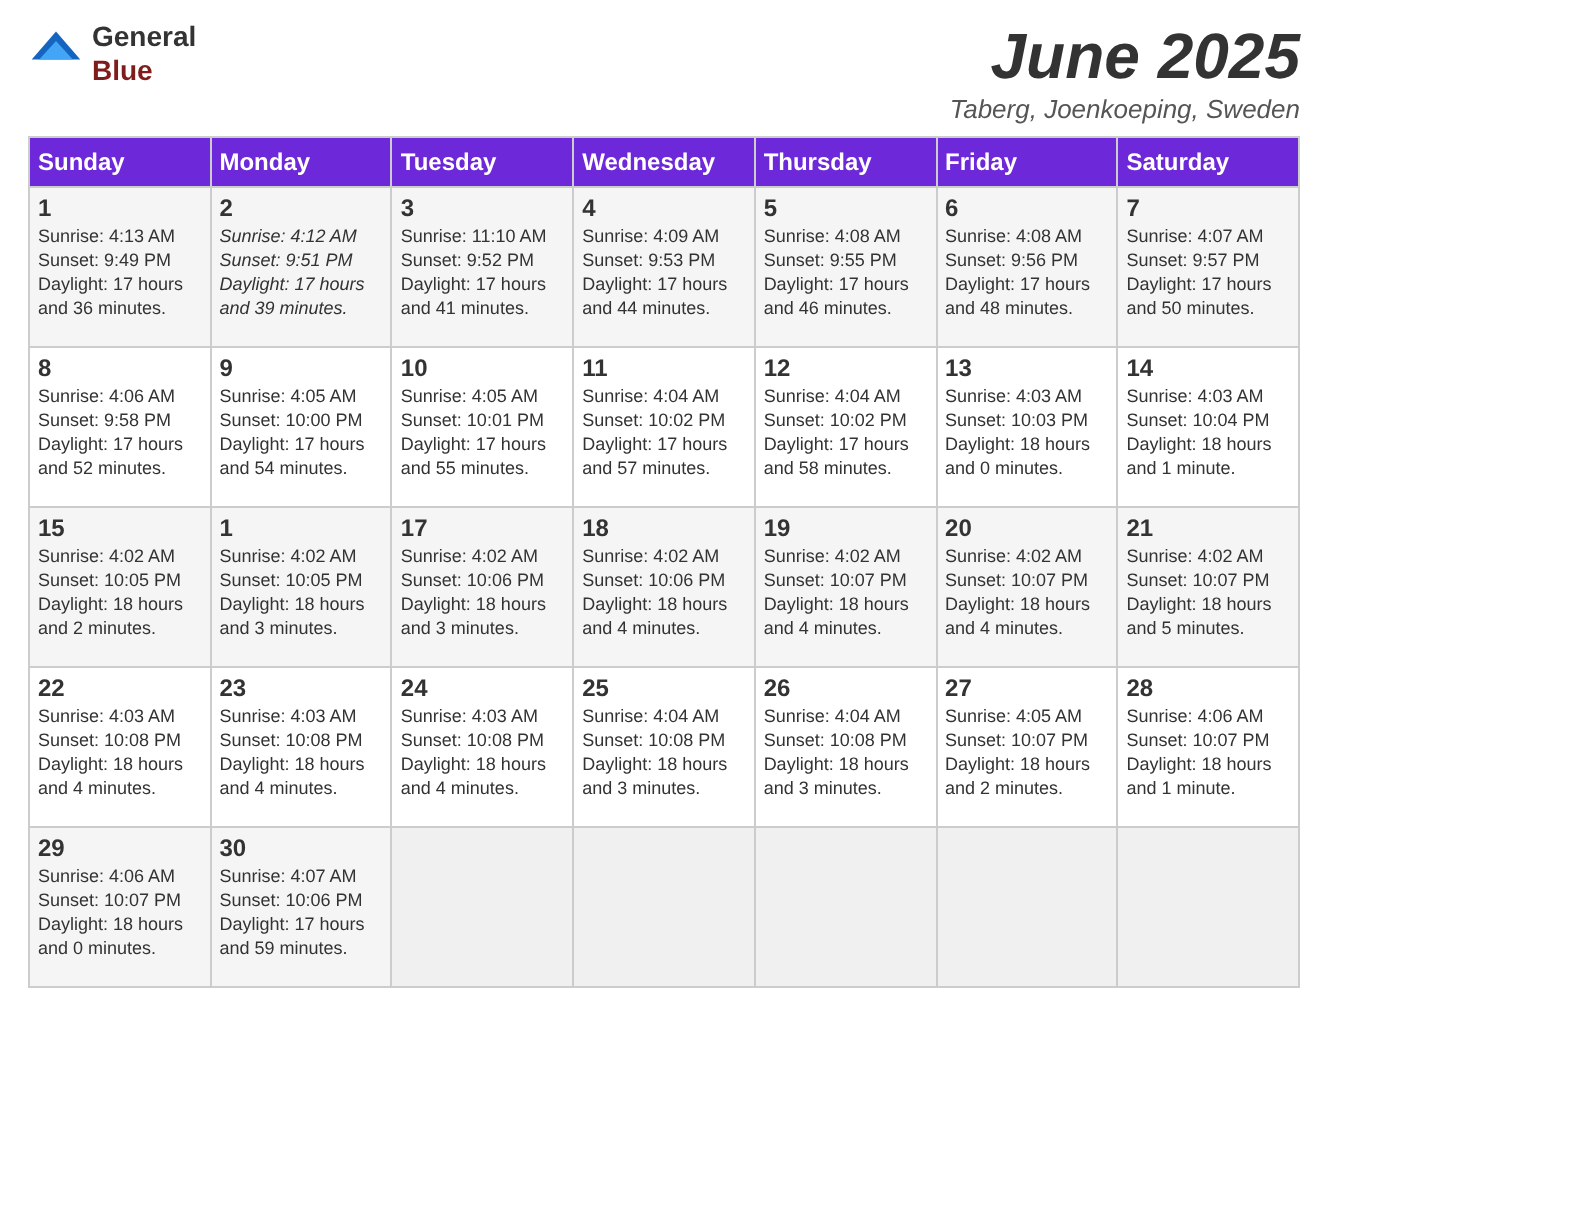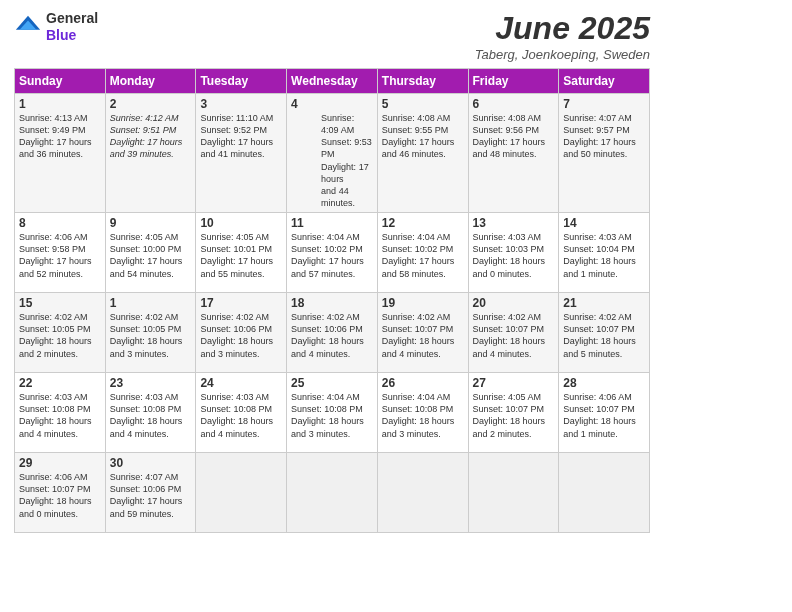--- a/index.html
+++ b/index.html
@@ -42,21 +42,21 @@
     .subtitle {
       font-size: 13px;
       color: #555;
     }
     table {
       width: 100%;
       border-collapse: collapse;
       table-layout: fixed;
     }
     thead tr th {
-      background-color: #a21caf;
+      background-color: #6d28d9;
       color: #fff;
       font-size: 12px;
       font-weight: bold;
       padding: 5px 4px;
       text-align: left;
       border: 1px solid #ccc;
     }
     tbody tr td {
       vertical-align: top;
       border: 1px solid #ccc;
@@ -92,21 +92,21 @@
 
 <div class="page">
   <div class="header">
     <div class="logo">
       <svg class="logo-icon" viewBox="0 0 30 30" xmlns="http://www.w3.org/2000/svg">
         <polygon points="15,3 28,18 2,18" fill="#1565c0"></polygon>
         <polygon points="15,8 24,18 6,18" fill="#42a5f5"></polygon>
       </svg>
       <div>
         <div style="font-size:14px;font-weight:bold;color:#333;line-height:1.2;">General</div>
-        <div style="font-size:14px;font-weight:bold;color:#6d28d9;line-height:1.2;">Blue</div>
+        <div style="font-size:14px;font-weight:bold;color:#7f1d1d;line-height:1.2;">Blue</div>
       </div>
     </div>
     <div class="title-block">
       <div class="month-title">June 2025</div>
       <div class="subtitle">Taberg, Joenkoeping, Sweden</div>
     </div>
   </div>
 
   <table>
     <thead>
@@ -138,21 +138,21 @@
           </td>
           <td>
             <span class="day-num">3</span>
             <div class="day-info" style="white-space: pre-line;">Sunrise: 11:10 AM
 Sunset: 9:52 PM
 Daylight: 17 hours
 and 41 minutes.</div>
           </td>
           <td>
             <span class="day-num">4</span>
-            <div class="day-info" style="white-space: pre-line; margin-left: 30px;">Sunrise: 4:09 AM
+            <div class="day-info" style="white-space: pre-line;">Sunrise: 4:09 AM
 Sunset: 9:53 PM
 Daylight: 17 hours
 and 44 minutes.</div>
           </td>
           <td>
             <span class="day-num">5</span>
             <div class="day-info" style="white-space: pre-line;">Sunrise: 4:08 AM
 Sunset: 9:55 PM
 Daylight: 17 hours
 and 46 minutes.</div>

